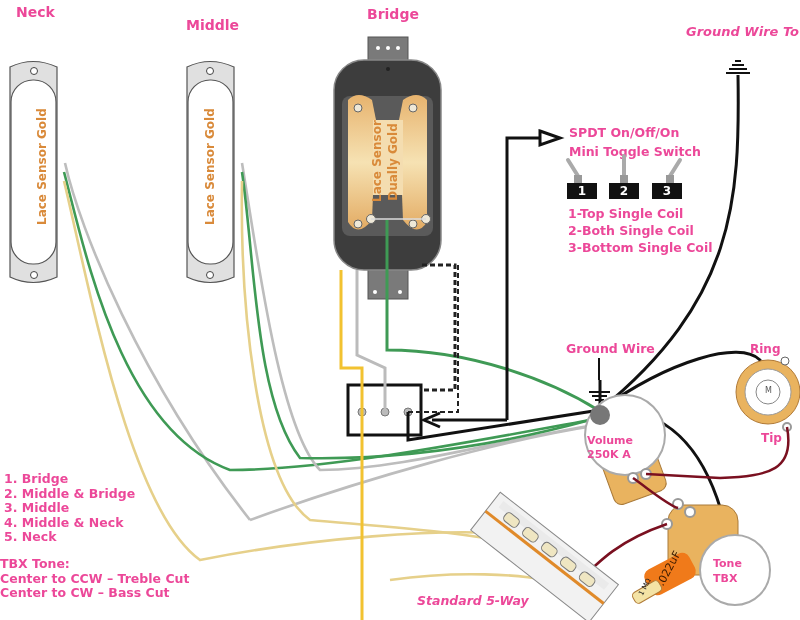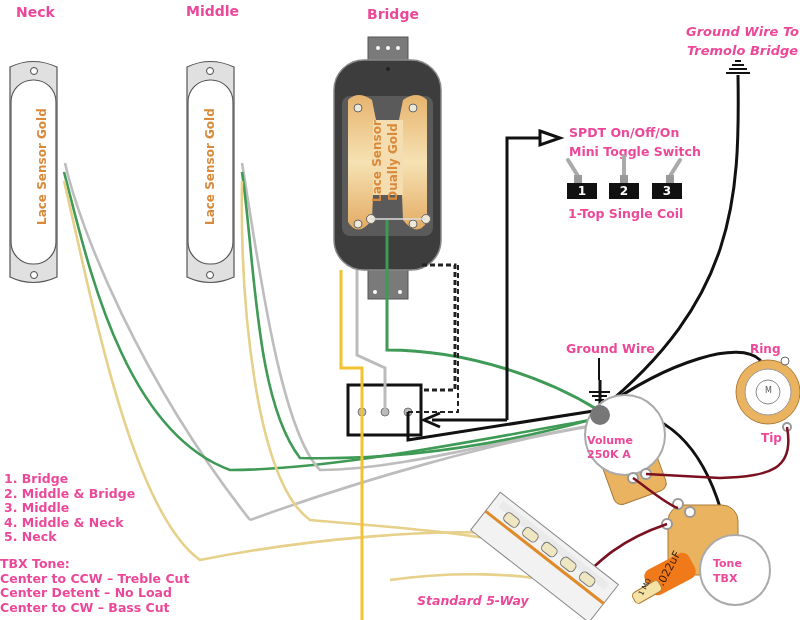--- a/index.html
+++ b/index.html
@@ -1,20 +1,20 @@
 <!DOCTYPE html>
 <html><head>
 <meta charset="utf-8">
 <style>
   html, body { margin: 0; padding: 0; background: #ffffff; }
   body { width: 800px; height: 620px; position: relative; overflow: hidden; font-family: "DejaVu Sans", sans-serif; }
   #diagram { position: absolute; left: 0; top: 0; width: 800px; height: 620px; }
   .lbl { position: absolute; font-weight: bold; color: #ec4899; white-space: nowrap; font-family: "DejaVu Sans", sans-serif; }
   .t-neck { left: 16px; top: 4px; font-size: 14px; }
-  .t-middle { left: 186px; top: 3px; font-size: 14px; }
+  .t-middle { left: 186px; top: 17px; font-size: 14px; }
   .t-bridge { left: 367px; top: 6px; font-size: 14px; }
   .t-gtrem { left: 686px; top: 22px; font-size: 13px; line-height: 19px; text-align: center; font-style: italic; }
   .t-spdt { left: 569px; top: 123px; font-size: 12.5px; line-height: 19px; }
   .t-spdt-legend { left: 568px; top: 205px; font-size: 12.5px; line-height: 17px; }
   .t-ground { left: 566px; top: 341px; font-size: 12.5px; }
   .t-ring { left: 750px; top: 342px; font-size: 12px; }
   .t-tip { left: 761px; top: 431px; font-size: 12px; }
   .t-volume { left: 587px; top: 434px; font-size: 11px; line-height: 14px; }
   .t-tone { left: 713px; top: 556px; font-size: 11px; line-height: 15px; }
   .t-5way { left: 417px; top: 593px; font-size: 12.5px; font-style: italic; }
@@ -183,21 +183,20 @@
 <div class="lbl t-middle">Middle</div>
 <div class="lbl t-bridge">Bridge</div>
 
 <div class="vtext v-neck">Lace Sensor Gold</div>
 <div class="vtext v-mid">Lace Sensor Gold</div>
 <div class="vtext v-br1">Lace Sensor</div>
 <div class="vtext v-br2">Dually Gold</div>
 
 <div class="lbl t-gtrem">
   <div>Ground Wire To</div>
-  <div>Tremolo Bridge</div>
 </div>
 
 <div class="lbl t-spdt">
   <div>SPDT On/Off/On</div>
   <div>Mini Toggle Switch</div>
 </div>
 
 <svg style="position:absolute;left:560px;top:150px;width:140px;height:50px">
   <g>
       <line x1="8" y1="10" x2="18" y2="26" stroke="#aaa" stroke-width="4" stroke-linecap="round"></line>
@@ -211,20 +210,22 @@
       <line x1="120" y1="10" x2="110" y2="26" stroke="#aaa" stroke-width="4" stroke-linecap="round"></line>
       <rect x="106" y="25" width="8" height="8" fill="#999"></rect>
     </g>
 </svg>
 <div class="sw-num" style="left:567px;top:183px">1</div>
 <div class="sw-num" style="left:609px;top:183px">2</div>
 <div class="sw-num" style="left:652px;top:183px">3</div>
 
 <div class="lbl t-spdt-legend">
   <div>1-Top Single Coil</div>
+  <div>2-Both Single Coil</div>
+  <div>3-Bottom Single Coil</div>
 </div>
 
 <div class="lbl t-ground">Ground Wire</div>
 <div class="lbl t-ring">Ring</div>
 <div class="lbl t-tip">Tip</div>
 <div class="jack-m" style="left:765px;top:386px">M</div>
 
 <div class="lbl t-volume">
   <div>Volume</div>
   <div>250K A</div>
@@ -242,15 +243,14 @@
   <div>1. Bridge</div>
   <div>2. Middle &amp; Bridge</div>
   <div>3. Middle</div>
   <div>4. Middle &amp; Neck</div>
   <div>5. Neck</div>
 </div>
 
 <div class="lbl t-tbx">
   <div>TBX Tone:</div>
   <div>Center to CCW – Treble Cut</div>
-  <div>Center Detent – No Load</div>
   <div>Center to CW – Bass Cut</div>
 </div>
 
 </body></html>

